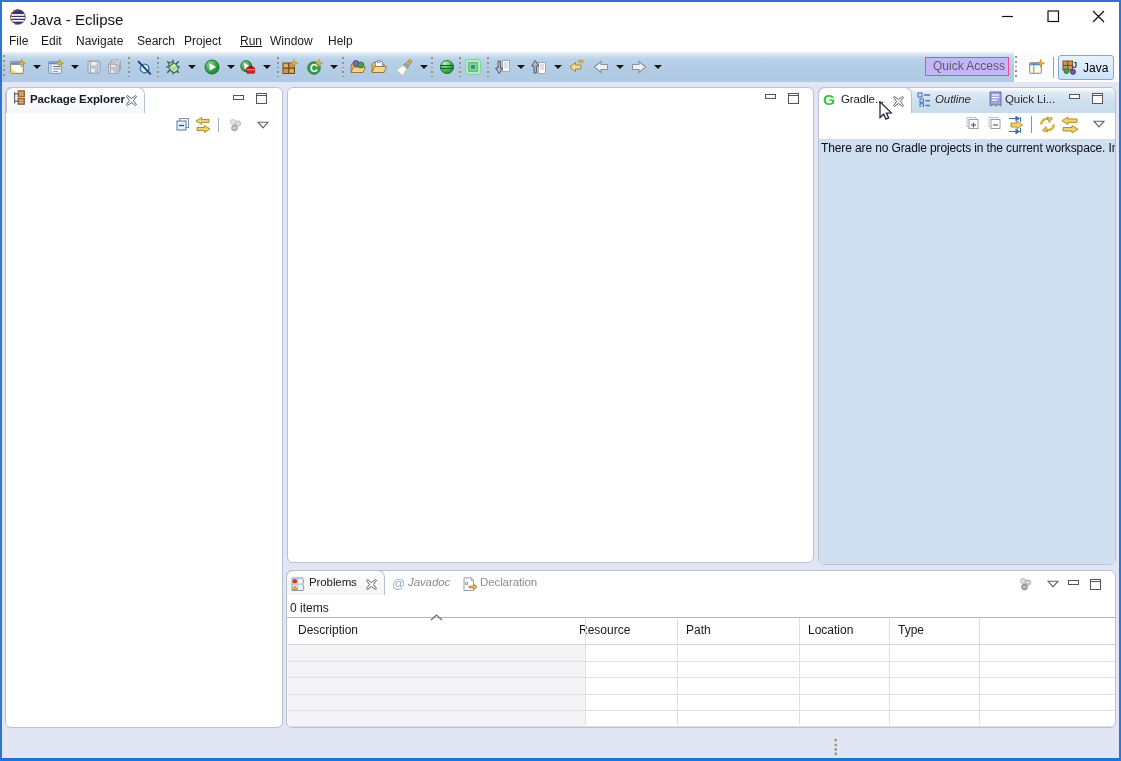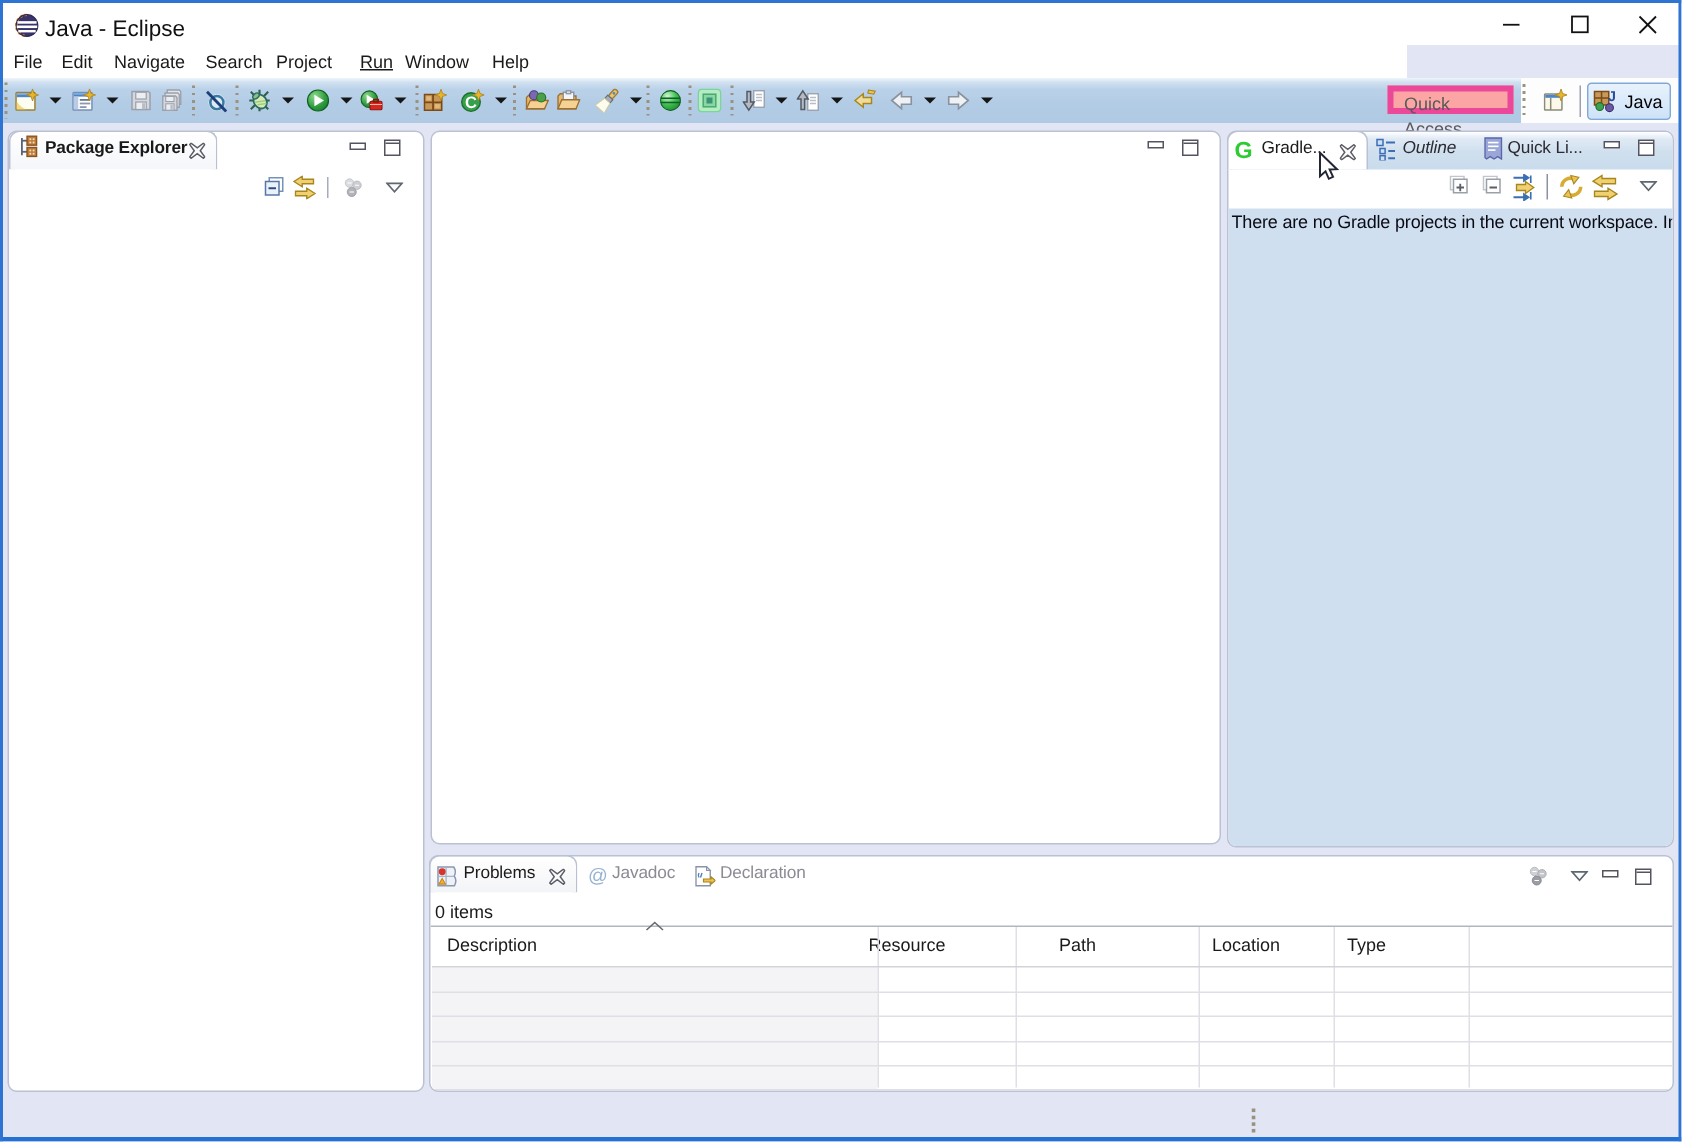--- a/index.html
+++ b/index.html
@@ -5,21 +5,21 @@
   * { margin:0; padding:0; box-sizing:border-box; }
   html,body { width:1121px; height:761px; overflow:hidden; }
   body { font-family:"Liberation Sans", sans-serif; font-size:12px; color:#1a1a1a; position:relative;
          background:#e2e6f4; }
   .abs { position:absolute; }
   #bord-t { position:absolute; left:0; top:0; width:1121px; height:2px; background:#2e74d2; z-index:50;}
   #bord-b { position:absolute; left:0; top:758px; width:1121px; height:3px; background:#2371d4; z-index:50;}
   #bord-l { position:absolute; left:0; top:0; width:2px; height:761px; background:#2e74d2; z-index:50;}
   #bord-r { position:absolute; left:1119px; top:0; width:2px; height:761px; background:#2e74d2; z-index:50;}
   .titlebar { position:absolute; left:2px; top:2px; width:1117px; height:28px; background:#fff; }
-  .menubar  { position:absolute; left:2px; top:30px; width:936px; height:22px; background:#fff;padding-left:44px; }
+  .menubar  { position:absolute; left:2px; top:30px; width:1117px; height:22px; background:#fff;padding-left:44px; }
   .menubar span { position:absolute; top:4px; }
   .toolbar { position:absolute; left:2px; top:52px; width:1012px; height:30px;
              background:linear-gradient(180deg,#eef5fc 0%,#d0e0f0 10%,#bad2e9 25%,#b3cce5 55%,#b0cae4 100%); }
   .pbar { position:absolute; left:1014px; top:52px; width:105px; height:30px; background:#fdfdfe; }
   .dd { position:absolute; width:0; height:0; border-left:4px solid transparent; border-right:4px solid transparent; border-top:4.8px solid #161616; top:64.5px; }
   .tsep { position:absolute; width:2px; height:20px; top:57px;
           background:repeating-linear-gradient(180deg,#9b9180 0 1.8px,rgba(0,0,0,0) 1.8px 4.8px); }
   .i16 { position:absolute; width:16px; height:16px; top:59px; }
   .panel { position:absolute; background:#fff; border:1px solid #bac1d2; border-radius:6px; }
   .tabsel { position:absolute; background:#fff; border:1px solid #bac1d2; border-bottom:none;
@@ -249,21 +249,21 @@
 
   <svg class="i16" style="left:593px;" viewBox="0 0 16 16">
     <path d="M1.5,8 L8,2.5 L8,5.5 L14.5,5.5 L14.5,10.5 L8,10.5 L8,13.5 Z" fill="#eff2f5" stroke="#8a929e" stroke-width="1.1"></path>
   </svg>
   <div class="dd" style="left:616px;"></div>
   <svg class="i16" style="left:631px;" viewBox="0 0 16 16">
     <path d="M14.5,8 L8,2.5 L8,5.5 L1.5,5.5 L1.5,10.5 L8,10.5 L8,13.5 Z" fill="#eff2f5" stroke="#8a929e" stroke-width="1.1"></path>
   </svg>
   <div class="dd" style="left:654px;"></div>
 
-  <div class="abs" style="left:925px; top:57px; width:84px; height:19px; background:#fca5a5; border:4px solid #ec4899; color:#5a5a5a; line-height:17px; padding-left:7px;">Quick Access</div>
+  <div class="abs" style="left:925px; top:57px; width:84px; height:19px; background:#c4b5fd; border:1px solid #ec4899; color:#5a5a5a; line-height:17px; padding-left:7px;">Quick Access</div>
   <div class="tsep" style="left:1015px; top:56px; height:22px;"></div>
   <svg class="i16" style="left:1029px; top:59px;" viewBox="0 0 16 16">
     <rect x="0.7" y="3.7" width="11.6" height="10.6" rx="0.5" fill="#fdf9ea" stroke="#8a8a7a" stroke-width="1"></rect>
     <rect x="1.2" y="4.2" width="10.6" height="2" fill="#4c86c8"></rect>
     <line x1="4.8" y1="6.2" x2="4.8" y2="14.3" stroke="#8a8a7a" stroke-width="1"></line>
     <path d="M11.7,0.3 L12.7,3.3 L15.7,4.3 L12.7,5.3 L11.7,8.3 L10.7,5.3 L7.7,4.3 L10.7,3.3 Z" fill="#e8b62c" stroke="#b08820" stroke-width="0.6"></path>
   </svg>
   <div class="vline" style="left:1053px; top:57px; height:21px; background:#9aa0ad;"></div>
   <div class="abs" style="left:1058px; top:55px; width:56px; height:25px; border:1px solid #7fa9d7; border-radius:3px;
        background:linear-gradient(180deg,#e8f2fc,#cde3f8);"></div>
@@ -398,21 +398,21 @@
 
   <svg class="abs" style="left:879px; top:101px; z-index:40;" width="15" height="21" viewBox="0 0 15 21">
     <path d="M1,0.8 L1,16.5 L4.7,13.2 L6.9,18.2 L9.7,16.9 L7.4,12 L12.3,11.8 Z" fill="#fff" stroke="#232636" stroke-width="1.3"></path>
   </svg>
 
   <div class="panel" style="left:286px; top:570px; width:830px; height:158px; overflow:hidden;">
     <div class="abs" style="left:3px; top:30px;">0 items</div>
     <div class="abs" style="left:0; top:46px; width:830px; height:1px; background:#b2b6c0;"></div>
     <div class="abs" style="left:11px; top:52px;">Description</div>
     <div class="abs" style="left:292px; top:52px;">Resource</div>
-    <div class="abs" style="left:399px; top:52px;margin-left:20px;">Path</div>
+    <div class="abs" style="left:399px; top:52px;">Path</div>
     <div class="abs" style="left:521px; top:52px;">Location</div>
     <div class="abs" style="left:611px; top:52px;">Type</div>
 
     <div class="abs" style="left:1px; top:73.5px; width:297px; height:81px; background:#f4f4f6;"></div>
 
     <div class="vl" style="left:298px; top:47px; height:107px;"></div>
     <div class="vl" style="left:390px; top:47px; height:107px;"></div>
     <div class="vl" style="left:512px; top:47px; height:107px;"></div>
     <div class="vl" style="left:602px; top:47px; height:107px;"></div>
     <div class="vl" style="left:692px; top:47px; height:107px;"></div>
@@ -434,21 +434,21 @@
     <line x1="1.2" y1="7.2" x2="11.8" y2="7.2" stroke="#aab4c8" stroke-width="0.9"></line>
     <line x1="6.4" y1="1.2" x2="6.4" y2="13.3" stroke="#aab4c8" stroke-width="0.9"></line>
     <circle cx="3.8" cy="4.2" r="2.3" fill="#d8352a"></circle>
     <path d="M3.8,8.6 L6,12.4 L1.6,12.4 Z" fill="#f3b033" stroke="#c8841a" stroke-width="0.7"></path>
   </svg>
   <div class="abs tablbl" style="left:309px; top:576px;">Problems</div>
   <svg class="abs" style="left:366px; top:579px;" width="11" height="11" viewBox="0 0 11 11">
     <path d="M0.5,1.4 L1.4,0.5 L5.5,3.5 L9.6,0.5 L10.5,1.4 L7.5,5.5 L10.5,9.6 L9.6,10.5 L5.5,7.5 L1.4,10.5 L0.5,9.6 L3.5,5.5 Z" fill="#fafafa" stroke="#5c5c66" stroke-width="1"></path>
   </svg>
   <div class="abs dim" style="left:392px; top:576px; font-size:13px; color:#96b2d2;">@</div>
-  <div class="abs dim tablbl" style="left:408px; top:576px;">Javadoc</div>
+  <div class="abs dim tablbl" style="left:408px; top:576px;font-style:italic;">Javadoc</div>
   <svg class="abs" style="left:462px; top:577px;" width="15" height="15" viewBox="0 0 15 15">
     <path d="M2,0.8 L9,0.8 L11.5,3.3 L11.5,13.5 L2,13.5 Z" fill="#fff" stroke="#8a92a8" stroke-width="0.9"></path>
     <path d="M9,0.8 L9,3.3 L11.5,3.3 Z" fill="#d8dde6" stroke="#8a92a8" stroke-width="0.7"></path>
     <path d="M4,5 Q3,6.5 4,8 M6,5 L5,8" stroke="#4a7ab8" stroke-width="0.9" fill="none"></path>
     <path d="M7,9 L12,9 L12,7.5 L15,10 L12,12.5 L12,11 L7,11 Z" fill="#f0c050" stroke="#a8861e" stroke-width="0.8"></path>
   </svg>
   <div class="abs dim tablbl" style="left:480px; top:576px;">Declaration</div>
 
   <svg class="abs" style="left:1018px; top:577px;" width="15" height="15" viewBox="0 0 15 15">
     <circle cx="5" cy="4" r="2.8" fill="#cfd1d6" stroke="#b8bac0" stroke-width="0.6"></circle>

